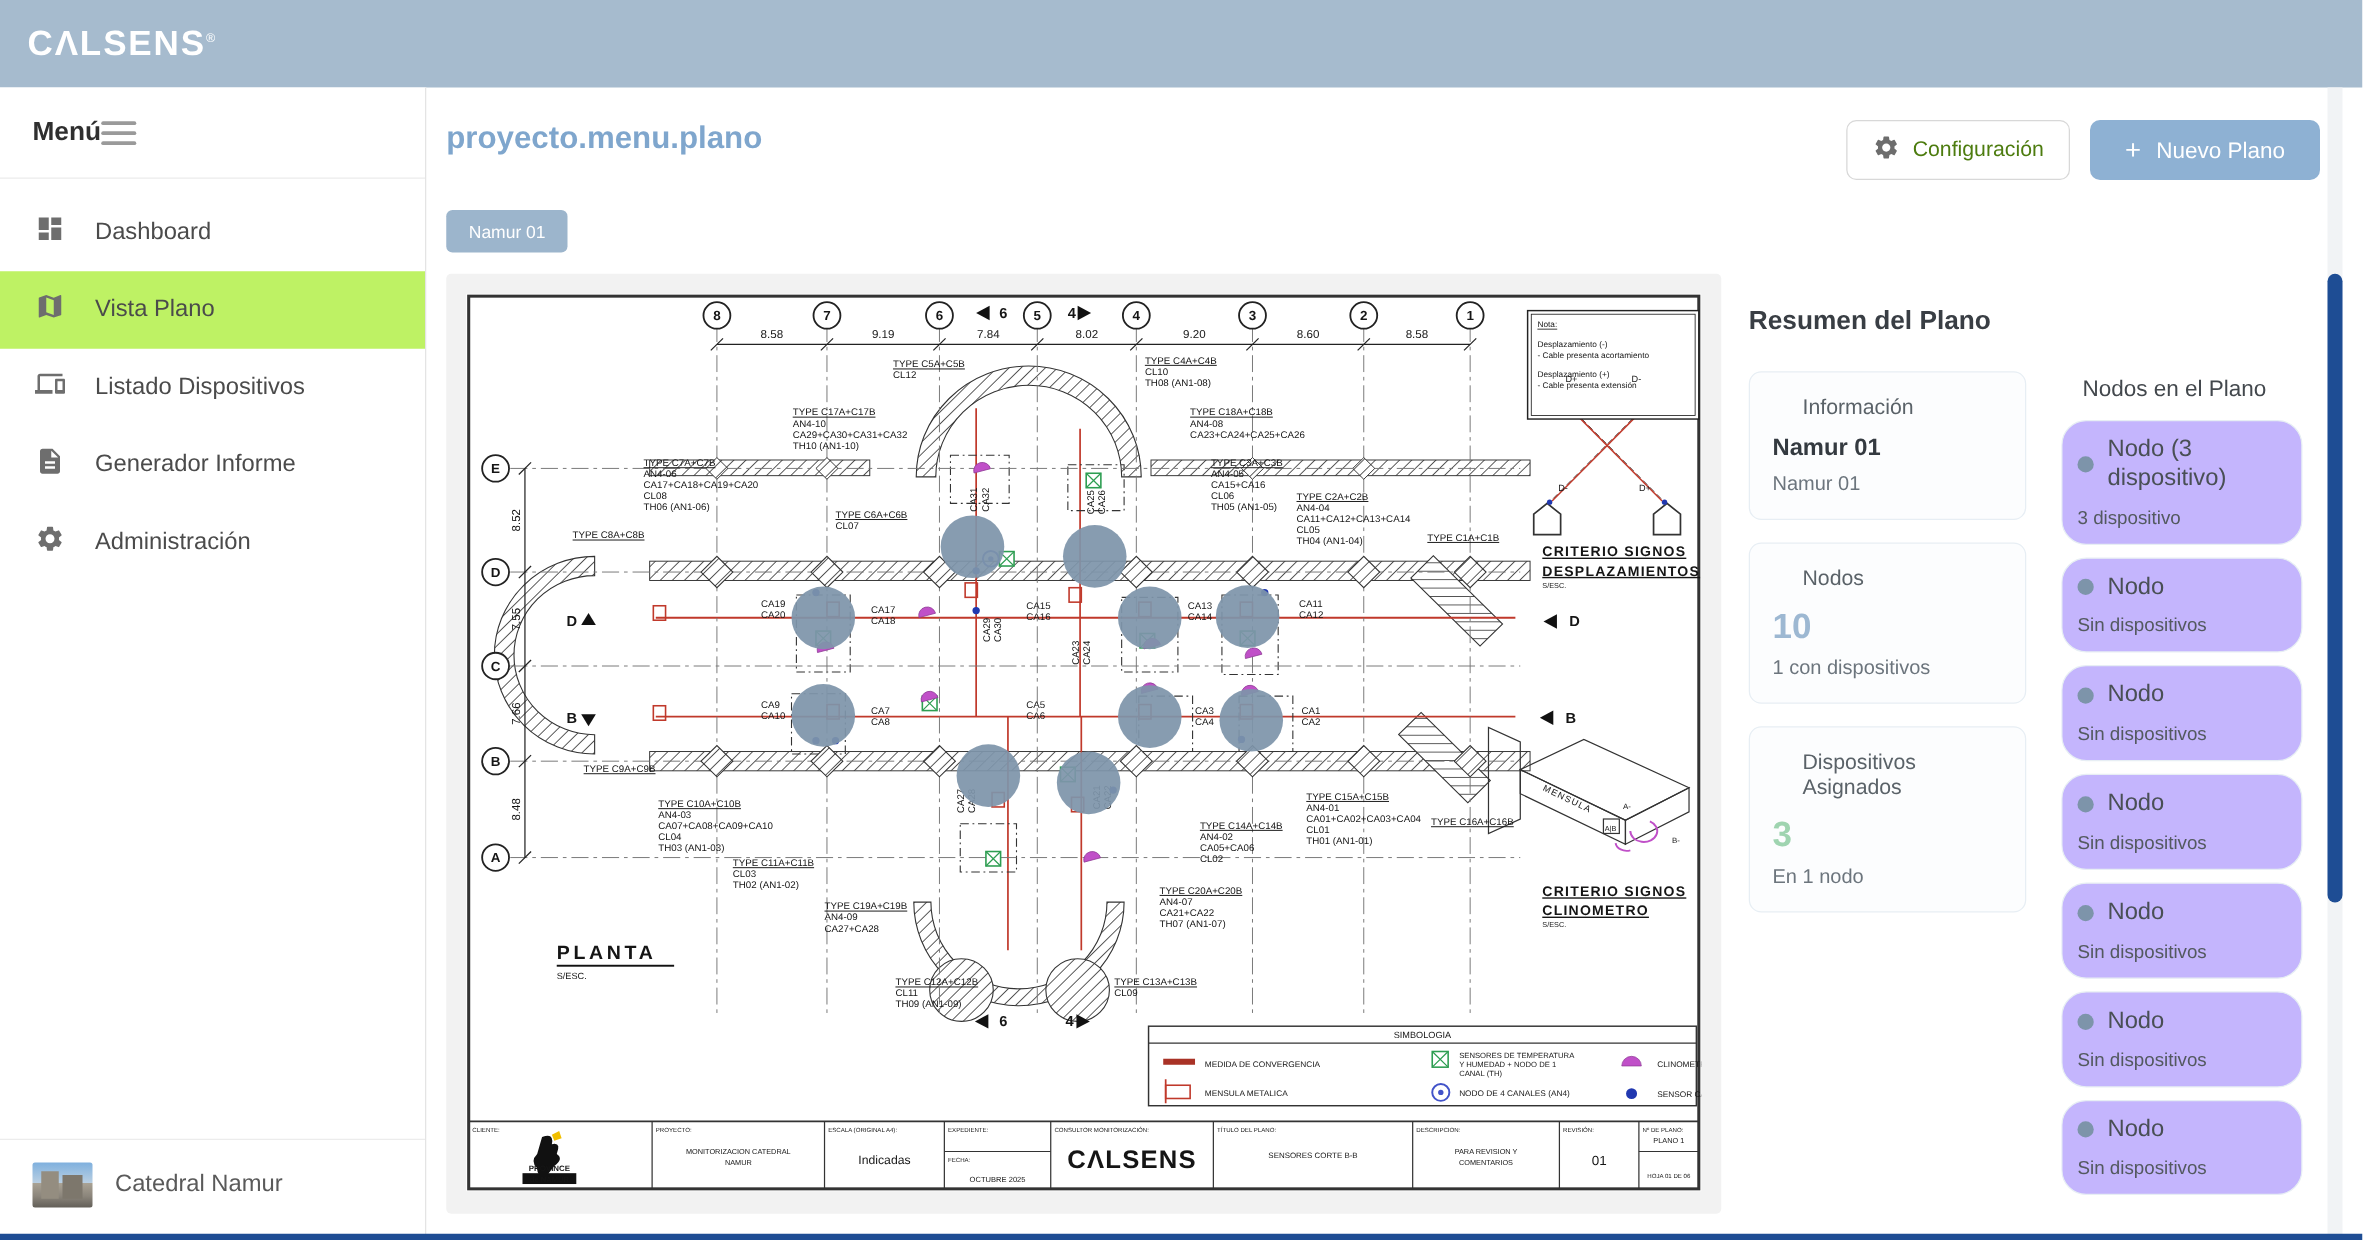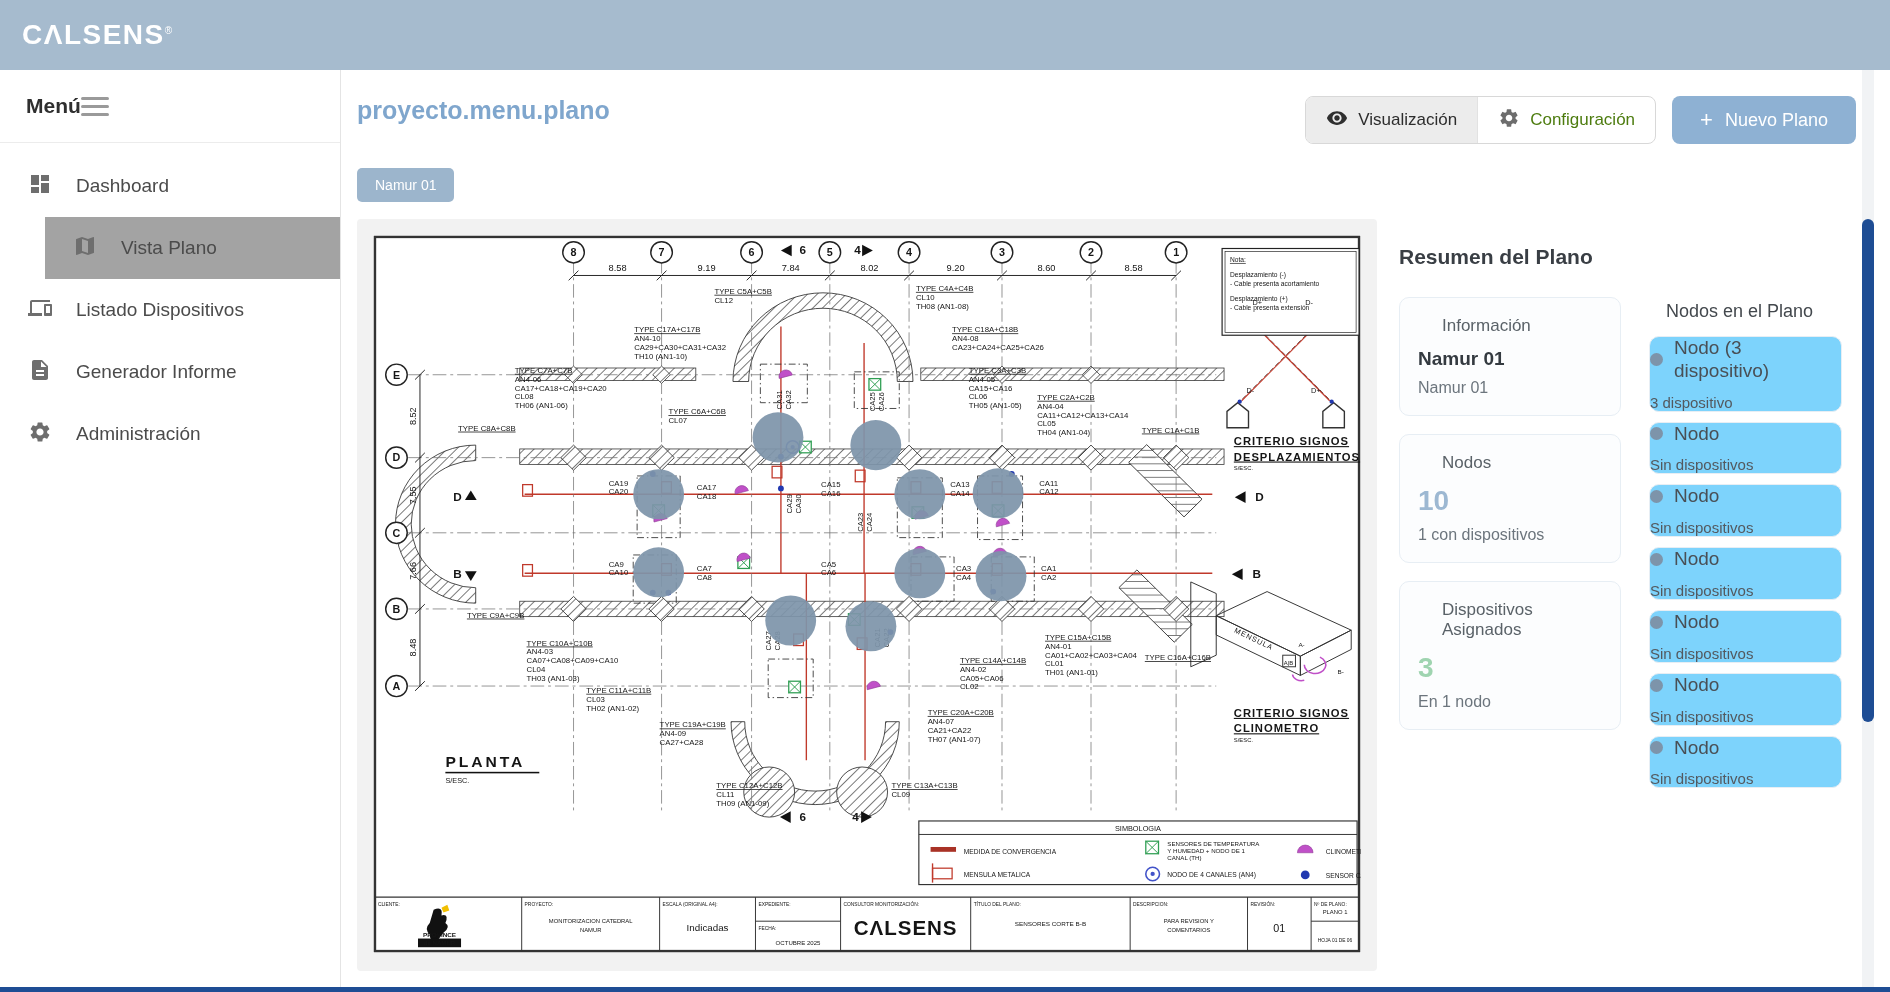--- a/index.html
+++ b/index.html
@@ -15,21 +15,21 @@
   .user-name{color:#fff;font-size:17px;}
   .avatar{width:42px;height:42px;border-radius:50%;background:#7fa2c6;color:#fff;font-size:15px;font-weight:700;display:flex;align-items:center;justify-content:center;cursor:pointer;}
   .app-body{display:flex;height:922px;}
   .sidebar{width:340px;flex-shrink:0;background:#fff;border-right:1px solid #e4e4e4;display:flex;flex-direction:column;}
   .side-head{height:72px;display:flex;align-items:center;padding:0 26px;border-bottom:1px solid #ececec;}
   .side-title{font-size:21px;font-weight:700;color:#2f2f2f;}
   .hamburger{width:28px;display:flex;flex-direction:column;gap:5px;cursor:pointer;padding:4px 0;}
   .hamburger span{height:3px;background:#9a9a9a;border-radius:2px;}
   .side-menu{flex:1;padding-top:12px;}
   .side-item{height:62px;display:flex;align-items:center;gap:24px;padding-left:28px;font-size:19px;color:#4b4b4b;cursor:pointer;}
-  .side-item.active{background:#a3a3a3;margin-left:45px;}
+  .side-item.active{background:#bef264;}
   .side-item svg{flex-shrink:0;}
   .side-footer{border-top:1px solid #ececec;padding:18px 26px 26px 26px;display:flex;align-items:center;gap:18px;font-size:19px;color:#5a5a5a;cursor:pointer;}
   .thumb{width:48px;height:36px;border-radius:2px;position:relative;overflow:hidden;background:linear-gradient(180deg,#7fb0de 0%,#b9cfe2 45%,#a9a294 46%,#8b857b 75%,#635f58 100%);}
   .thumb:before{content:"";position:absolute;left:7px;top:7px;width:14px;height:22px;background:#948d80;}
   .thumb:after{content:"";position:absolute;left:24px;top:10px;width:16px;height:19px;background:#7d776c;}
   .main{flex:1;padding:0 34px 0 16px;box-sizing:border-box;}
   .toolbar{display:flex;align-items:flex-start;justify-content:space-between;padding-top:26px;height:50px;}
   .page-title{margin:0;font-size:25px;font-weight:700;color:#7fa6cd;}
   .toolbar-right{display:flex;align-items:center;gap:16px;}
   .seg-group{display:flex;height:46px;border:1px solid #d8d8d8;border-radius:8px;overflow:hidden;background:#fff;}
@@ -48,21 +48,21 @@
   .summary-col h2{margin:26px 0 0 0;font-size:21px;font-weight:700;color:#393e44;}
   #summary-cards{margin-top:28px;}
   .sum-card{background:#fcfdfe;border:1px solid #e7eef4;border-radius:10px;padding:18px;margin-bottom:18px;}
   .sum-label{font-size:17px;color:#5a6268;margin-left:24px;}
   .sum-value{font-size:19px;font-weight:700;color:#343a40;margin-top:12px;}
   .sum-value.big{font-size:28px;}
   .sum-sub{font-size:16px;color:#6c757d;margin-top:9px;}
   .nodes-col{flex:1;padding-right:14px;overflow:hidden;}
   .nodes-col h3{margin:82px 0 0 17px;font-size:18px;font-weight:400;color:#43484d;}
   #node-cards{margin-top:14px;}
-  .node-card{background:#7dd3fc;border:1px solid #e7eef4;border-radius:10px;padding:0;margin-bottom:10px;cursor:pointer;}
+  .node-card{background:#c4b5fd;border:1px solid #e7eef4;border-radius:20px;padding:12px;margin-bottom:10px;cursor:pointer;}
   .node-title{display:flex;align-items:center;gap:11px;font-size:19px;color:#494f55;line-height:1.2;}
   .node-dot{width:13px;height:13px;border-radius:50%;flex-shrink:0;}
   .node-sub{font-size:15px;color:#53595f;margin-top:11px;}
   .vscroll{position:absolute;top:70px;right:16px;width:12px;height:922px;background:#f1f3f5;}
   .vthumb{position:absolute;left:0;top:149px;width:12px;height:503px;background:#1e4d94;border-radius:6px;cursor:pointer;}
   .bottom-bar{position:absolute;left:0;bottom:0;width:100%;height:5px;background:#1e4d94;z-index:9;}
 </style>
 </head>
 <body>
 
@@ -108,35 +108,31 @@
               </svg></span>
             <span>Generador Informe</span>
           </div>
           <div class="side-item">
             <span><svg width="24" height="24" viewBox="0 0 24 24">
                 <path fill="#6e6e6e" d="M19.14 12.94c.04-.3.06-.61.06-.94 0-.32-.02-.64-.07-.94l2.03-1.58a.49.49 0 0 0 .12-.61l-1.92-3.32a.49.49 0 0 0-.59-.22l-2.39.96c-.5-.38-1.03-.7-1.62-.94l-.36-2.54a.48.48 0 0 0-.48-.41h-3.84a.48.48 0 0 0-.47.41l-.36 2.54c-.59.24-1.13.57-1.62.94l-2.39-.96a.49.49 0 0 0-.59.22L2.74 8.87a.49.49 0 0 0 .12.61l2.03 1.58c-.05.3-.09.63-.09.94s.02.64.07.94l-2.03 1.58a.49.49 0 0 0-.12.61l1.92 3.32c.12.22.37.29.59.22l2.39-.96c.5.38 1.03.7 1.62.94l.36 2.54c.05.24.24.41.48.41h3.84c.24 0 .44-.17.47-.41l.36-2.54c.59-.24 1.13-.56 1.62-.94l2.39.96c.22.08.47 0 .59-.22l1.92-3.32a.49.49 0 0 0-.12-.61l-2.01-1.58zM12 15.6c-1.98 0-3.6-1.62-3.6-3.6s1.62-3.6 3.6-3.6 3.6 1.62 3.6 3.6-1.62 3.6-3.6 3.6z"></path>
               </svg></span>
             <span>Administración</span>
           </div>
         </nav>
+      <div class="side-footer">
+        <div class="thumb"></div>
+        <span>Catedral Namur</span>
+      </div>
     </aside>
 
     <main class="main">
       <div class="toolbar">
         <h1 class="page-title">proyecto.menu.plano</h1>
         <div class="toolbar-right">
           <div class="seg-group">
-            <button class="seg active">
-              <span>
-                <svg width="22" height="22" viewBox="0 0 24 24">
-                    <path fill="#2f2f2f" d="M12 4.5C7 4.5 2.73 7.61 1 12c1.73 4.39 6 7.5 11 7.5s9.27-3.11 11-7.5c-1.73-4.39-6-7.5-11-7.5zM12 17c-2.76 0-5-2.24-5-5s2.24-5 5-5 5 2.24 5 5-2.24 5-5 5zm0-8c-1.66 0-3 1.34-3 3s1.34 3 3 3 3-1.34 3-3-1.34-3-3-3z"></path>
-                  </svg>
-              </span>
-              <span>Visualización</span>
-            </button>
             <button class="seg">
               <span>
                 <svg width="22" height="22" viewBox="0 0 24 24">
                     <path fill="#6d6d6d" d="M19.14 12.94c.04-.3.06-.61.06-.94 0-.32-.02-.64-.07-.94l2.03-1.58a.49.49 0 0 0 .12-.61l-1.92-3.32a.49.49 0 0 0-.59-.22l-2.39.96c-.5-.38-1.03-.7-1.62-.94l-.36-2.54a.48.48 0 0 0-.48-.41h-3.84a.48.48 0 0 0-.47.41l-.36 2.54c-.59.24-1.13.57-1.62.94l-2.39-.96a.49.49 0 0 0-.59.22L2.74 8.87a.49.49 0 0 0 .12.61l2.03 1.58c-.05.3-.09.63-.09.94s.02.64.07.94l-2.03 1.58a.49.49 0 0 0-.12.61l1.92 3.32c.12.22.37.29.59.22l2.39-.96c.5.38 1.03.7 1.62.94l.36 2.54c.05.24.24.41.48.41h3.84c.24 0 .44-.17.47-.41l.36-2.54c.59-.24 1.13-.56 1.62-.94l2.39.96c.22.08.47 0 .59-.22l1.92-3.32a.49.49 0 0 0-.12-.61l-2.01-1.58zM12 15.6c-1.98 0-3.6-1.62-3.6-3.6s1.62-3.6 3.6-3.6 3.6 1.62 3.6 3.6-1.62 3.6-3.6 3.6z"></path>
                   </svg>
               </span>
               <span>Configuración</span>
             </button>
           </div>
           <button class="btn-new">

